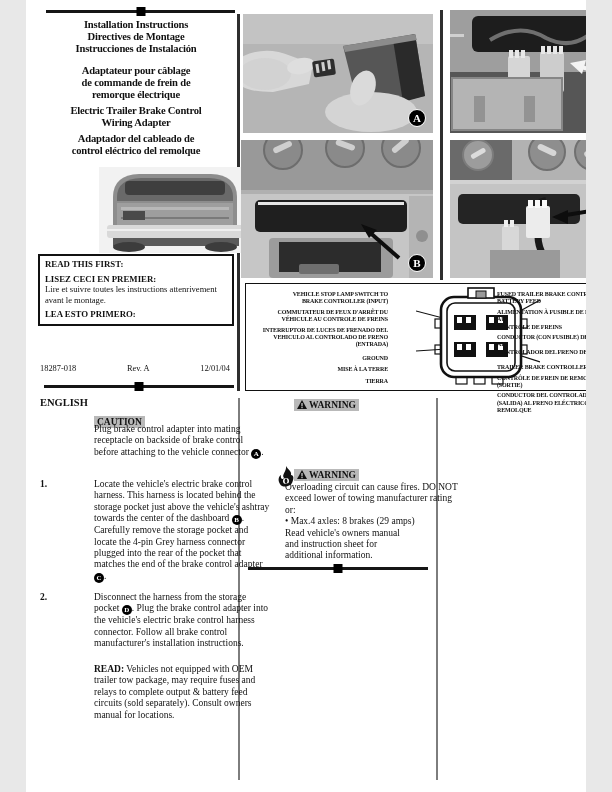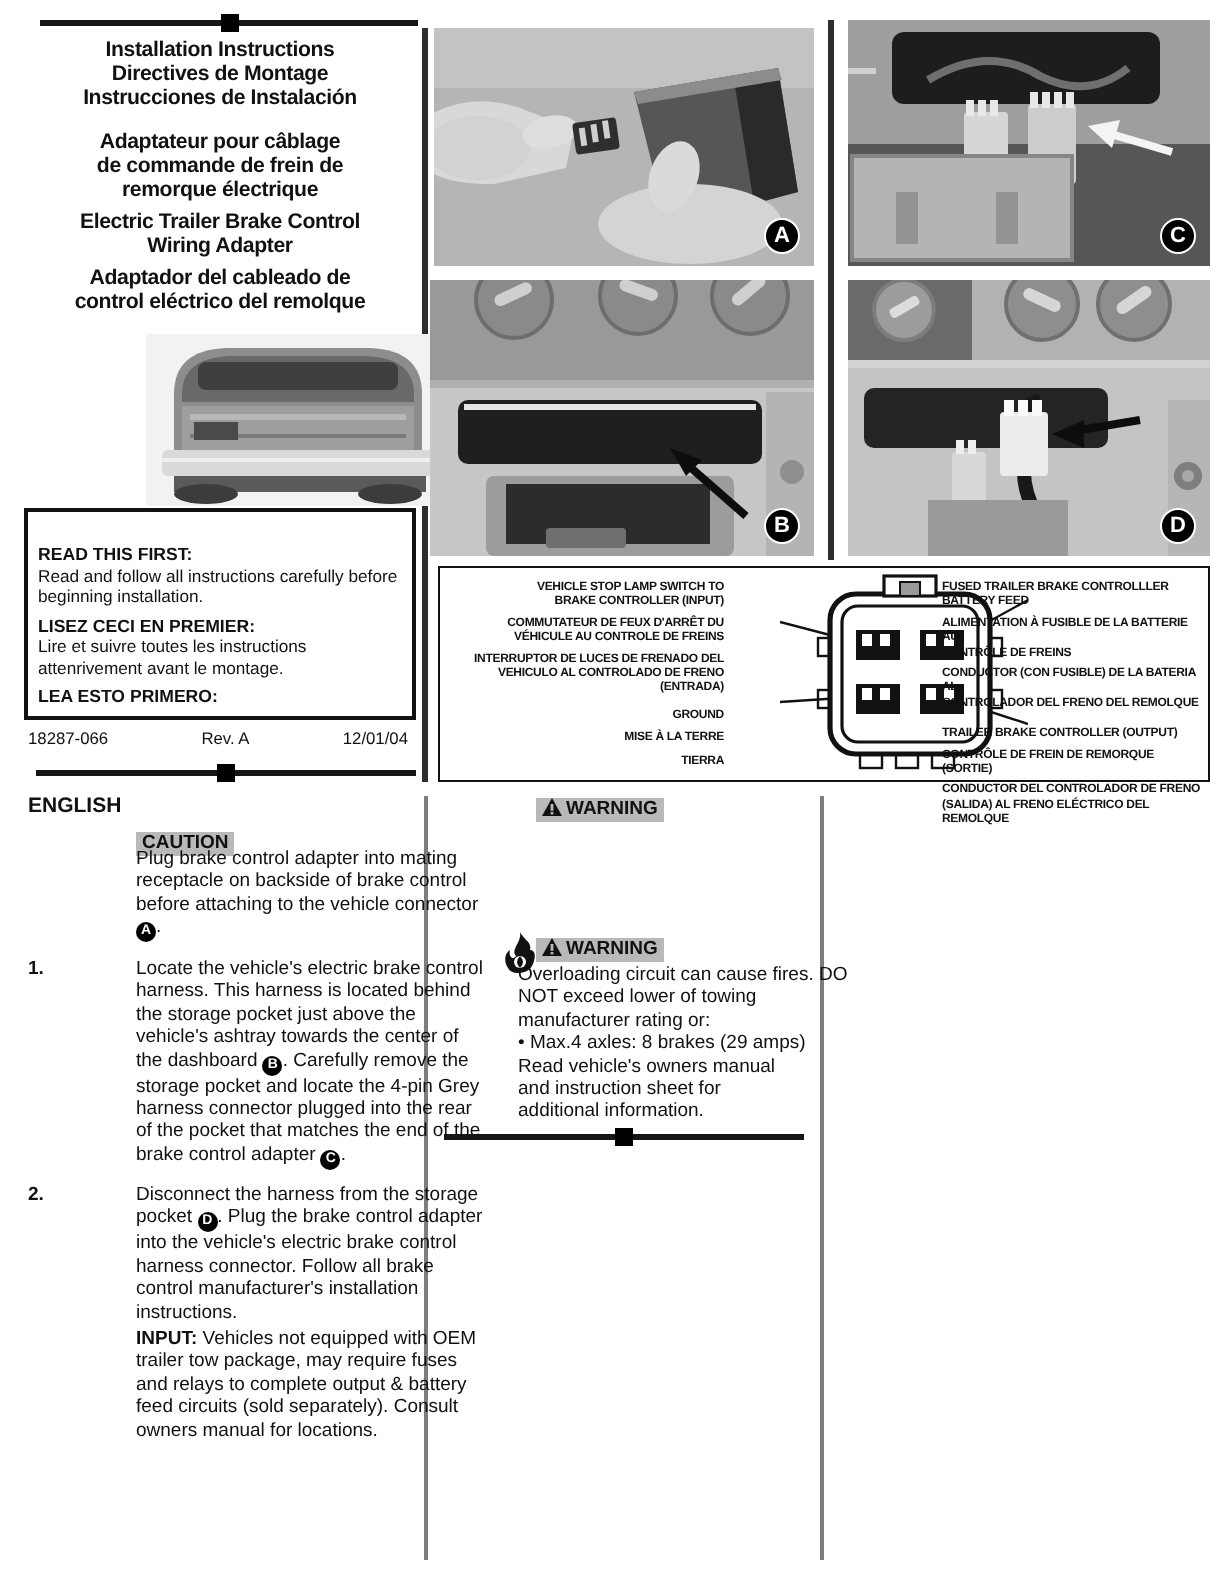--- a/index.html
+++ b/index.html
@@ -1,30 +1,30 @@
 <!DOCTYPE html>
 <html><head>
 <meta charset="utf-8">
 <style>
   html,body{margin:0;padding:0;background:#e8e8e8;}
-  #page{position:relative;width:612px;height:792px;background:#fff;
-        font-family:Liberation Sans, sans-serif;color:#111;overflow:hidden;margin:0 auto;}
+  #page{position:relative;width:560px;height:792px;background:#fff;
+        font-family:Liberation Serif, serif;color:#111;overflow:hidden;margin:0 auto;}
   .abs{position:absolute;padding-left:40px;}
   
   .rule{position:absolute;background:#161616;height:3px;}
   .rule .sq{position:absolute;left:50%;top:-3px;width:9px;height:9px;transform:translateX(-50%);background:#000;}
   .vline{position:absolute;width:3px;background:#2e2e2e;}
   .vline-gray{position:absolute;width:3px;background:#7d7d7d;}
   
   .masthead{position:absolute;left:12px;top:19px;width:196px;text-align:center;}
   .masthead p{margin:0 0 8px 0;font-weight:bold;font-size:10.6px;line-height:12px;letter-spacing:-0.2px;}
   
   .readbox{position:absolute;left:12px;top:254px;width:182px;border:2px solid #111;padding:3px 5px 4px 5px;}
   .readbox h4{margin:4px 0 0 0;font-size:8.8px;line-height:10.5px;}
-  .readbox h4:first-child{margin-top:13px;}
+  .readbox h4:first-child{margin-top:0;}
   .readbox p{margin:0;font-size:8.6px;line-height:10.5px;}
   .meta{position:absolute;left:14px;top:364px;width:190px;display:flex;justify-content:space-between;
         font-size:8.4px;}
   
   .photo{position:absolute;overflow:hidden;background:#b0b0b0;}
   .pl{position:absolute;right:7px;bottom:6px;width:16px;height:16px;border-radius:50%;background:#000;
       color:#fff;border:1px solid #fff;font-weight:bold;font-size:11px;line-height:16px;text-align:center;}
   
   .diagbox{position:absolute;left:219px;top:283px;width:384px;height:106px;border:1.5px solid #111;}
   .dlab{font-weight:bold;font-size:6px;line-height:7.4px;letter-spacing:-0.15px;text-transform:uppercase;margin:0 0 3px 0;}
@@ -92,28 +92,27 @@
       <rect x="8" y="58" width="138" height="13" rx="3" fill="#d9d9d9"></rect>
       <rect x="8" y="62" width="138" height="2" fill="#efefef"></rect>
       <rect x="14" y="71" width="126" height="8" fill="#5a5a5a"></rect>
       <ellipse cx="30" cy="80" rx="16" ry="5" fill="#3c3c3c"></ellipse>
       <ellipse cx="122" cy="80" rx="16" ry="5" fill="#3c3c3c"></ellipse>
     </svg>
   </div>
 
   <div class="readbox">
     <h4>READ THIS FIRST:</h4>
-    <p>Read and follow all instructions carefully before beginning installation.</p>
     <h4>LISEZ CECI EN PREMIER:</h4>
     <p>Lire et suivre toutes les instructions attenrivement avant le montage.</p>
     <h4>LEA ESTO PRIMERO:</h4>
   </div>
 
   <div class="meta">
-    <span>18287-066</span>
+    <span>18287-018</span>
     <span>Rev. A</span>
     <span>12/01/04</span>
   </div>
 
   <div class="photo" style="left:217px;top:14px;width:190px;height:119px;">
     <svg width="190" height="119" viewBox="0 0 190 119">
       <rect width="190" height="119" fill="#b5b5b5"></rect>
       <rect width="190" height="30" fill="#c3c3c3"></rect>
       <path d="M-5 45 Q20 30 48 42 L70 50 L66 70 L30 78 Q0 78 -5 68 Z" fill="#d8d8d8"></path>
       <ellipse cx="22" cy="60" rx="26" ry="16" fill="#d2d2d2"></ellipse>
@@ -301,21 +300,21 @@
   <div class="abs body-txt" style="left:28px;top:479px;width:177px;">
     <span>Locate the vehicle's electric brake control harness. This harness is located behind the storage pocket just above the vehicle's ashtray towards the center of the dashboard </span><span class="ref">B</span><span>. Carefully remove the storage pocket and locate the 4-pin Grey harness connector plugged into the rear of the pocket that matches the end of the brake control adapter </span><span class="ref">C</span><span>.</span>
   </div>
 
   <div class="stepnum" style="top:592px;">2.</div>
   <div class="abs body-txt" style="left:28px;top:592px;width:177px;">
     <span>Disconnect the harness from the storage pocket </span><span class="ref">D</span><span>. Plug the brake control adapter into the vehicle's electric brake control harness connector. Follow all brake control manufacturer's installation instructions.</span>
   </div>
 
   <div class="abs body-txt" style="left:28px;top:664px;width:177px;">
-    <b>INPUT:</b><span>  Vehicles not equipped with OEM trailer tow package, may require fuses and relays to complete output &amp; battery feed circuits (sold separately). Consult owners manual for locations.</span>
+    <b>READ:</b><span>  Vehicles not equipped with OEM trailer tow package, may require fuses and relays to complete output &amp; battery feed circuits (sold separately). Consult owners manual for locations.</span>
   </div>
 
   <div class="abs warn-head" style="left:228px;top:399px;">
     <span class="tag"><svg width="10" height="9" viewBox="0 0 10 9" style="vertical-align:-1px;margin-right:2px;">
           <polygon points="5,0 10,9 0,9" fill="#111"></polygon>
           <rect x="4.3" y="3" width="1.4" height="3.4" fill="#b9b9b9"></rect>
           <rect x="4.3" y="7" width="1.4" height="1.2" fill="#b9b9b9"></rect>
         </svg><span>WARNING</span></span>
   </div>
 

